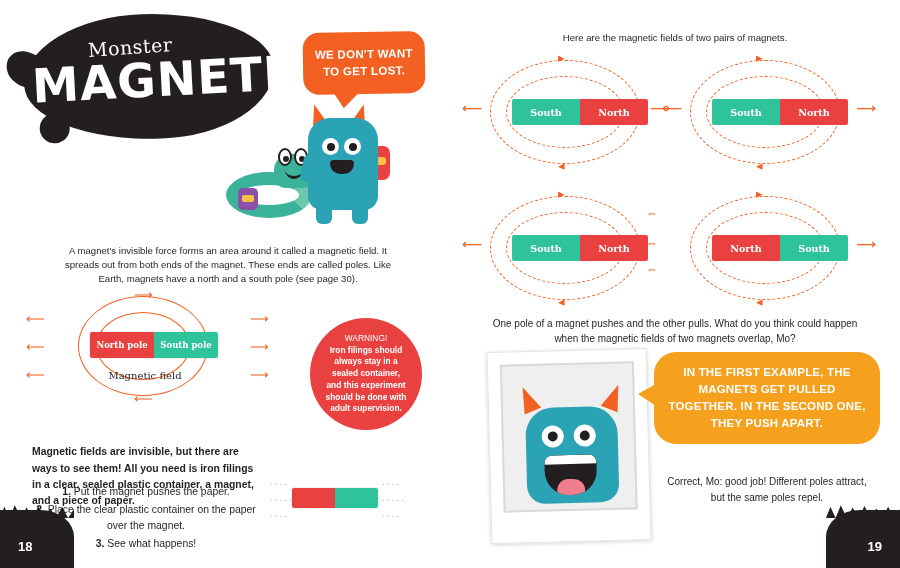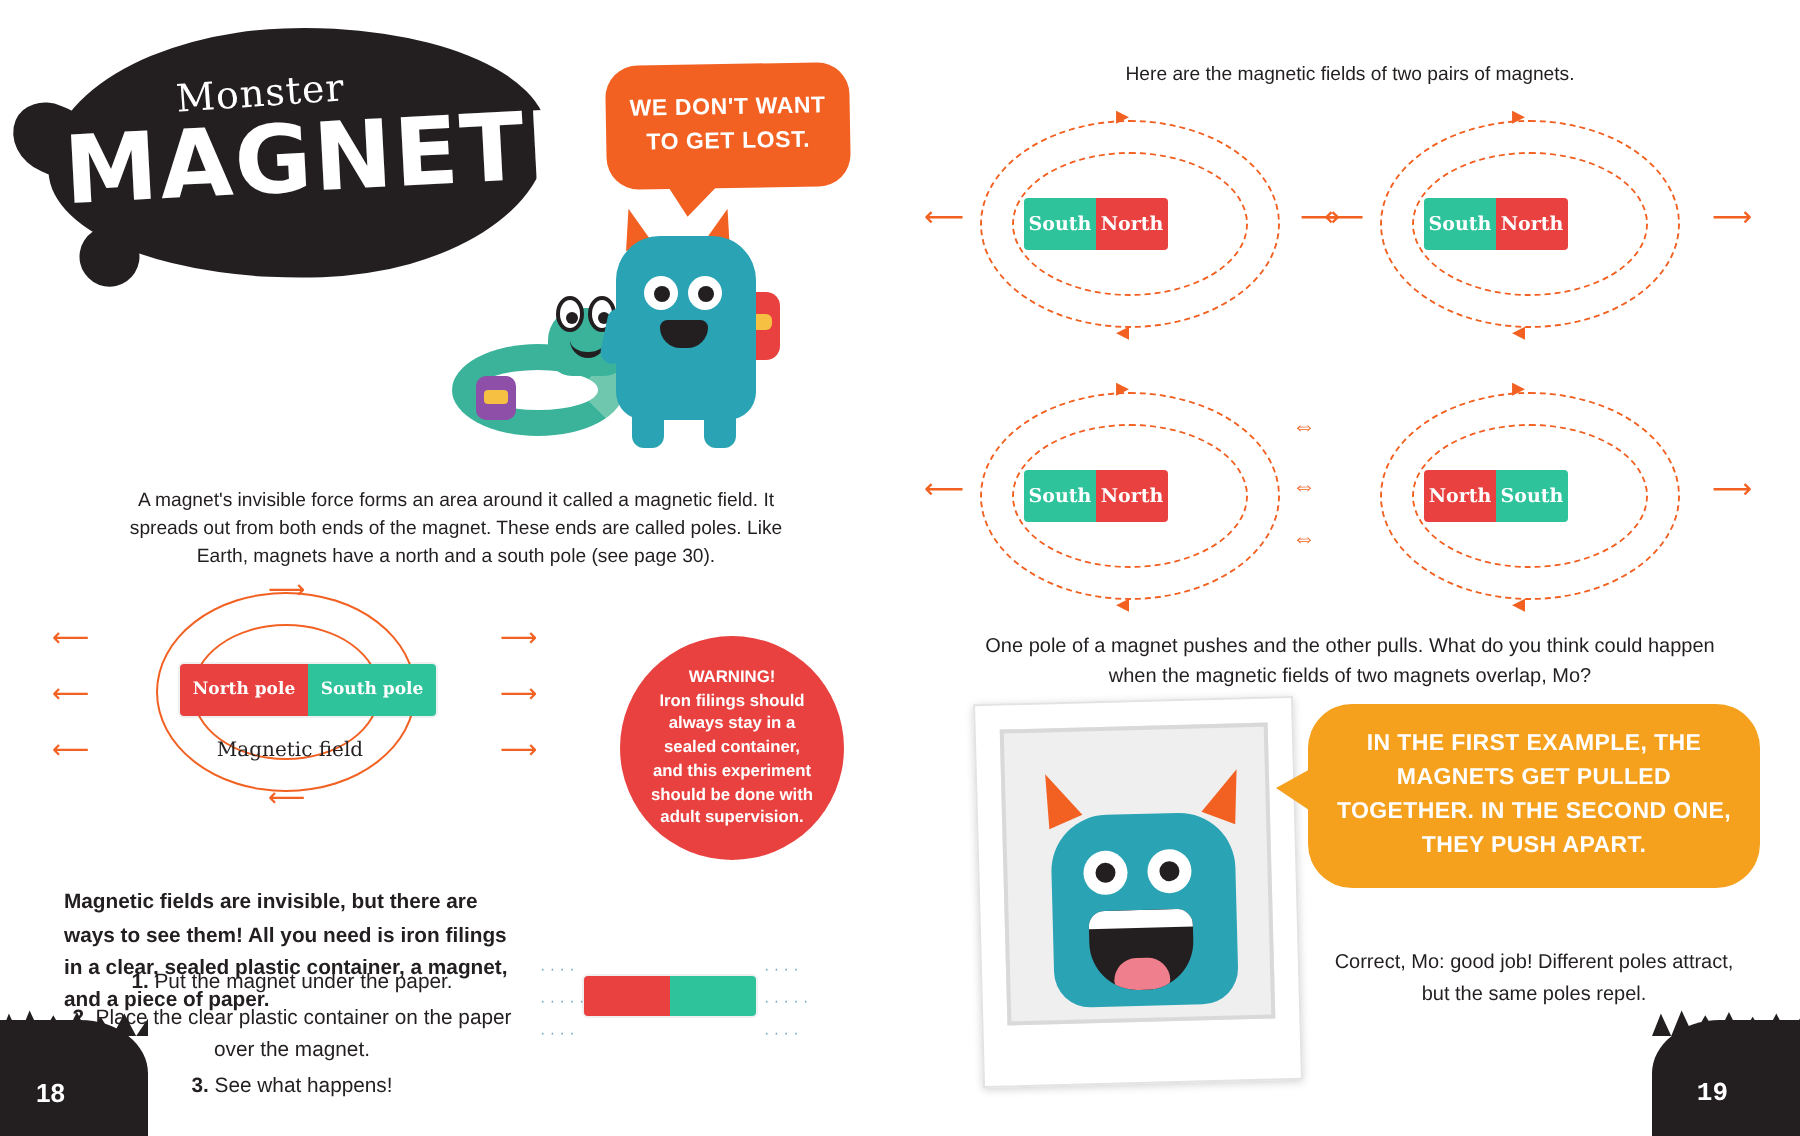--- a/index.html
+++ b/index.html
@@ -195,21 +195,21 @@
     position:absolute; left:0; right:0; top:32px;
     text-align:center; font-size:9.6px; color:#231f20;
   }
   .field-pair {
     position:absolute; border:1.4px dashed #f26122; border-radius:50%;
   }
   .magnet-row {
     position:absolute; display:flex; border-radius:2px; overflow:hidden;
   }
   .magnet-row > div {
-    width:36px; height:26px; color:#fff; font-size:9.5px; font-weight:bold;
+    width:68px; height:26px; color:#fff; font-size:9.5px; font-weight:bold;
     display:flex; align-items:center; justify-content:center;
     font-family:"DejaVu Serif", serif;
   }
   .m-red { background:#e8413f; }
   .m-green { background:#2fc39b; }
 
   .rp-mid-text {
     position:absolute; left:480px; top:306px; width:400px;
     text-align:center; font-size:10px; line-height:1.5;
   }
@@ -269,23 +269,23 @@
   .corner.right { right:0; border-radius: 46% 0 0 0; }
   .corner.left:before, .corner.right:before {
     content:""; position:absolute; top:-8px; width:100%; height:16px;
     background:#231f20;
     clip-path: polygon(0 100%,6% 30%,13% 100%,20% 20%,28% 100%,36% 35%,44% 100%,52% 25%,60% 100%,68% 40%,76% 100%,84% 30%,92% 100%,100% 45%,100% 100%);
   }
   .page-num {
     position:absolute; bottom:14px; color:#fff; font-size:13px; font-weight:bold;
   }
   .page-num.left { left:18px; }
-  .page-num.right { right:36px;font-family:Liberation Mono, monospace; }
-
-  .bold { font-weight:bold;text-align:center; }
+  .page-num.right { right:18px; }
+
+  .bold { font-weight:normal;text-align:center; }
 </style>
 </head>
 <body>
 
 <div class="spread">
 
   <div class="page-left">
 
     <div class="title-blob"></div>
     <div class="title-kicker">Monster</div>
@@ -344,21 +344,21 @@
         <div class="bold">WARNING!</div>
         <div>Iron filings should always stay in a sealed container, and this experiment should be done with adult supervision.</div>
       </div>
     </div>
 
     <p class="method-text">Magnetic fields are invisible, but there are ways to see them! All you need is iron filings in a clear, sealed plastic container, a magnet, and a piece of paper.</p>
 
     <div class="steps">
       <div class="step">
         <b>1.</b>
-        <span>Put the magnet under the paper.</span>
+        <span>Put the magnet pushes the paper.</span>
       </div>
       <div class="step">
         <b>2.</b>
         <span>Place the clear plastic container on the paper over the magnet.</span>
       </div>
       <div class="step">
         <b>3.</b>
         <span>See what happens!</span>
       </div>
     </div>

